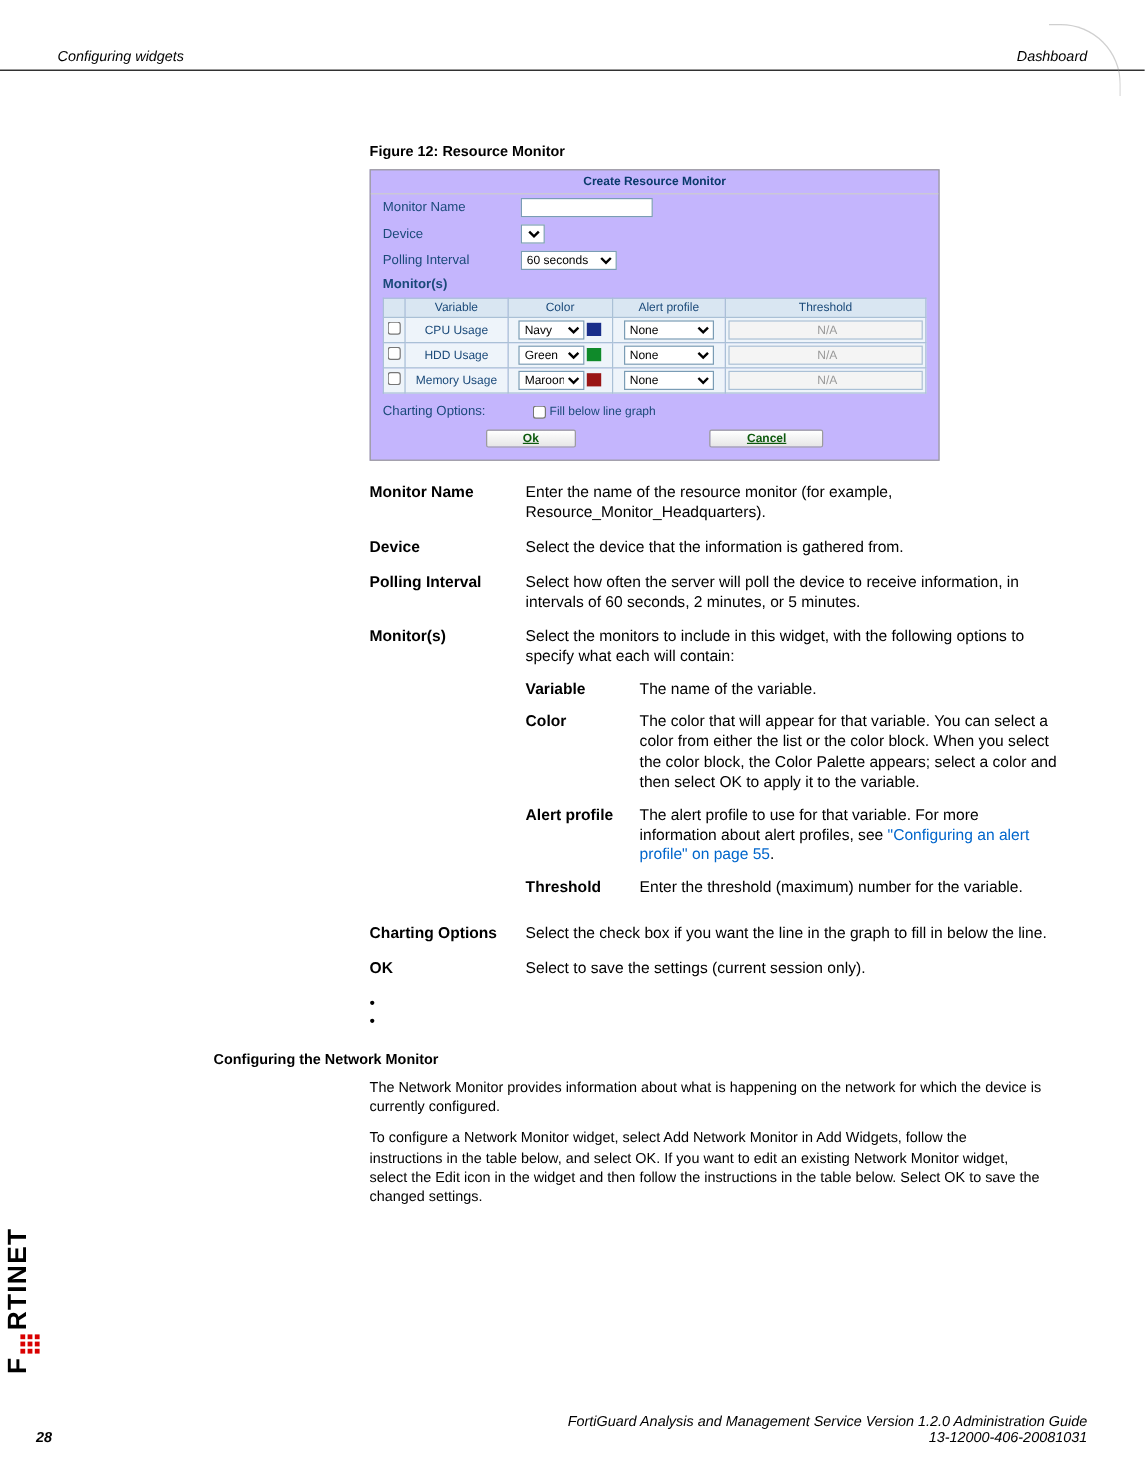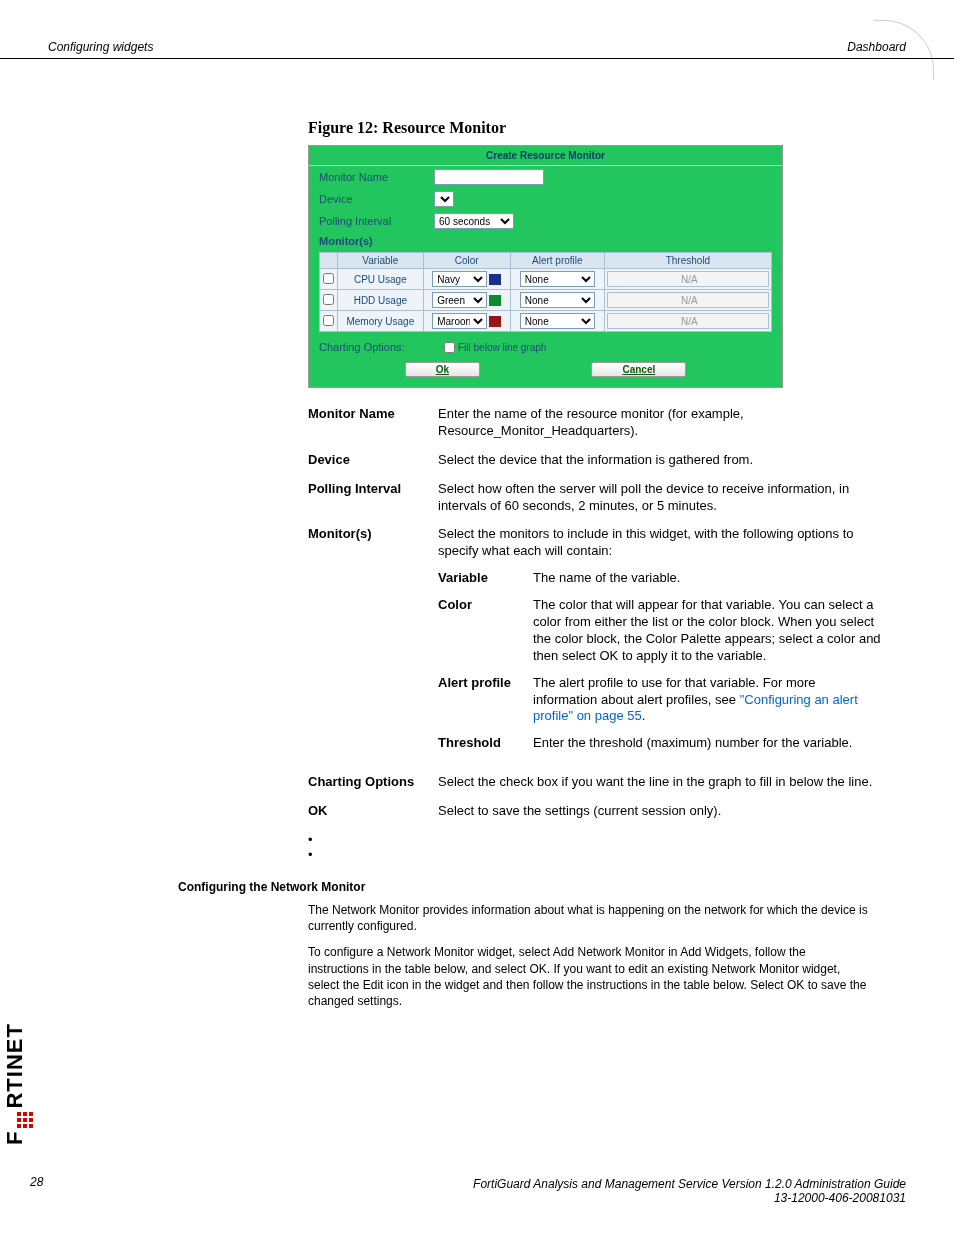--- a/index.html
+++ b/index.html
@@ -17,29 +17,28 @@
       padding: 40px 48px 4px 48px;
       font-style: italic;
       font-size: 12px;
       border-bottom: 1px solid #000;
       margin: 0 0 0 0;
     }
     .header-line-wrapper { margin: 0 48px 0 30px; }
     .content { padding: 0 48px 0 48px; }
     .figure-caption {
       font-weight: bold;
-      font-size: 16px;
+      font-size: 12px;
       margin: 60px 0 8px 260px;
-      font-family: Liberation Serif, serif;
     }
     .screenshot-wrap {
       margin-left: 260px;
       border: 1px solid #999;
       width: 475px;
-      background: #22c55e;
+      background: #c4b5fd;
       font-size: 10px;
       color: #003366;
     }
     .dlg-title {
       text-align: center;
       font-weight: bold;
       padding: 4px 0;
       color: #0a3a6b;
       border-bottom: 1px solid #ccc;
       font-size: 10px;
@@ -164,23 +163,23 @@
       left: 30px;
       right: 48px;
       font-style: italic;
       font-size: 12px;
       text-align: right;
       border-top: 0px solid #000;
     }
     .footer .pg {
       position: absolute;
       left: 0;
-      bottom: 16px;
+      bottom: 0;
       font-style: italic;
-      font-weight: normal;
+      font-weight: bold;
     }
     .corner-arc {
       position: absolute;
       right: 20px;
       top: 20px;
       width: 60px;
       height: 60px;
       border-top: 1px solid #888;
       border-right: 1px solid #888;
       border-top-right-radius: 50px;

